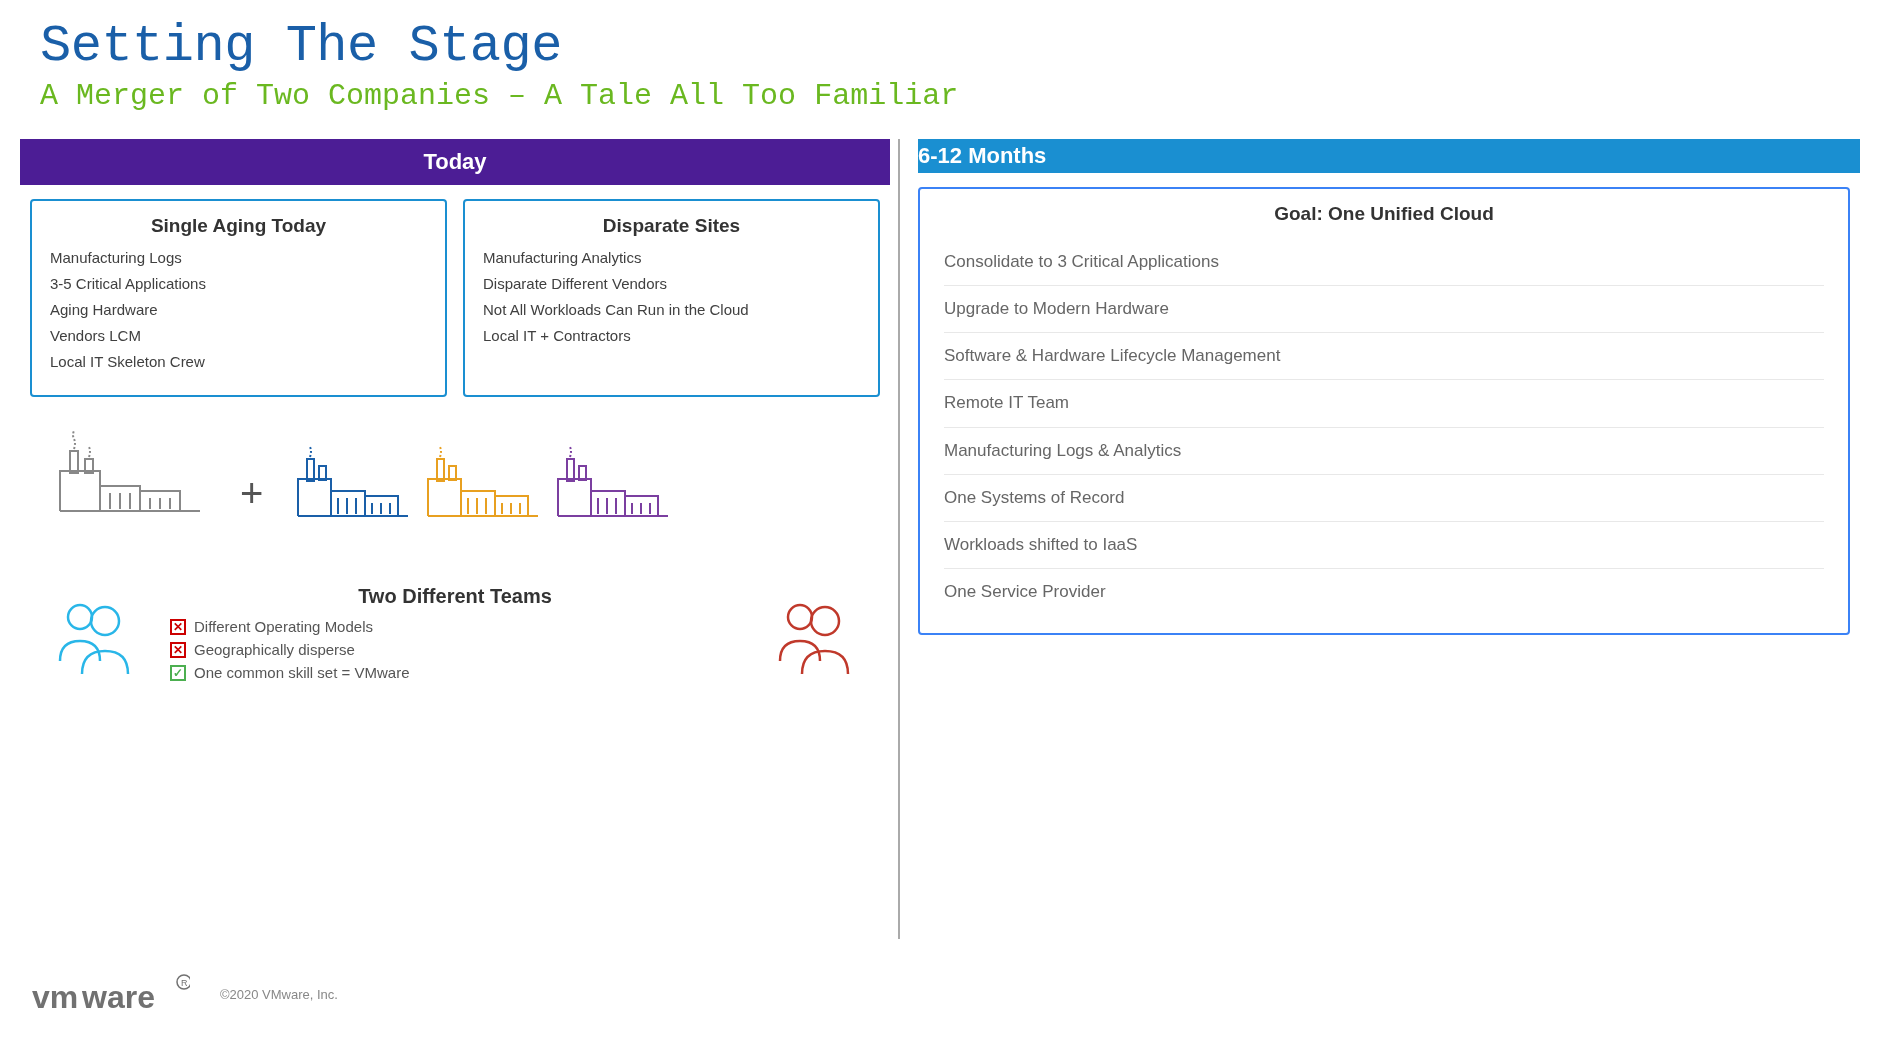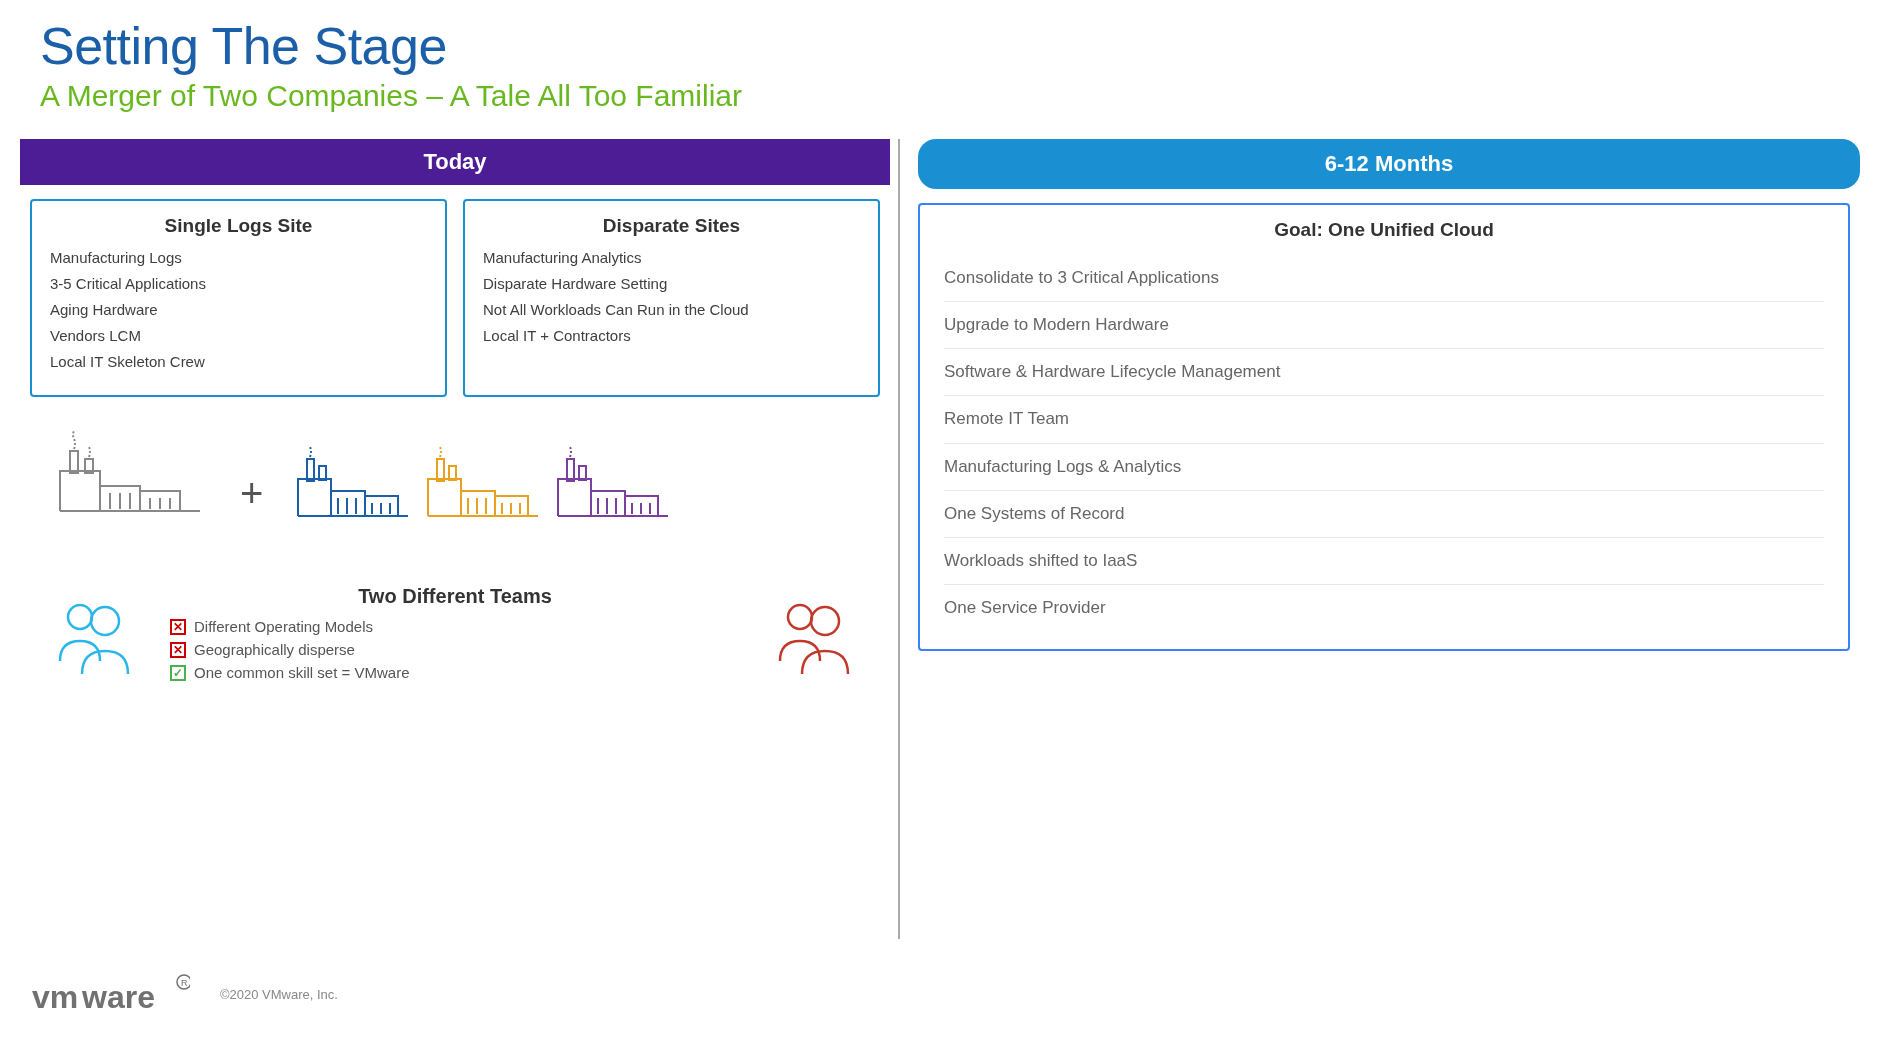--- a/index.html
+++ b/index.html
@@ -8,20 +8,21 @@
       min-height: 1042px;
       background: #ffffff;
       font-family: Arial, sans-serif;
       position: relative;
       overflow: hidden;
     }
 
     
     .header {
       padding: 18px 16px 10px 40px;
+      font-family: Liberation Mono, monospace;
     }
     .main-title {
       font-size: 52px;
       color: #1a5fa8;
       font-weight: 300;
       letter-spacing: -0.5px;
       line-height: 1.1;
     }
     .sub-title {
       font-size: 30px;
@@ -214,57 +215,56 @@
     }
 
     .goal-item:last-child {
       border-bottom: none;
     }
 
     
     .right-section-header {
       background: #1a8fd1;
       color: #ffffff;
-      text-align: center;
+      text-align: left;
       font-size: 22px;
       font-weight: bold;
-      padding: 12px 0;
+      padding: 4px 0;
       margin: 0 0 0 0;
-      border-radius: 18px;
     }
   </style>
 </head>
 <body>
 
 <div class="header">
   <div class="main-title">Setting The Stage</div>
   <div class="sub-title">A Merger of Two Companies – A Tale All Too Familiar</div>
 </div>
 
 <div class="content-area">
 
   <div class="left-panel">
 
     <div class="section-header">Today</div>
 
     <div class="today-cards">
 
       <div class="card">
-        <div class="card-title">Single Logs Site</div>
+        <div class="card-title">Single Aging Today</div>
         <div class="card-item">Manufacturing Logs</div>
         <div class="card-item">3-5 Critical Applications</div>
         <div class="card-item">Aging Hardware</div>
         <div class="card-item">Vendors LCM</div>
         <div class="card-item">Local IT Skeleton Crew</div>
       </div>
 
       <div class="card">
         <div class="card-title">Disparate Sites</div>
         <div class="card-item">Manufacturing Analytics</div>
-        <div class="card-item">Disparate Hardware Setting</div>
+        <div class="card-item">Disparate Different Vendors</div>
         <div class="card-item">Not All Workloads Can Run in the Cloud</div>
         <div class="card-item">Local IT + Contractors</div>
       </div>
     </div>
 
     <div class="factory-area">
 
       <div class="factory-icon">
         <svg width="160" height="120" viewBox="0 0 160 120">
 

